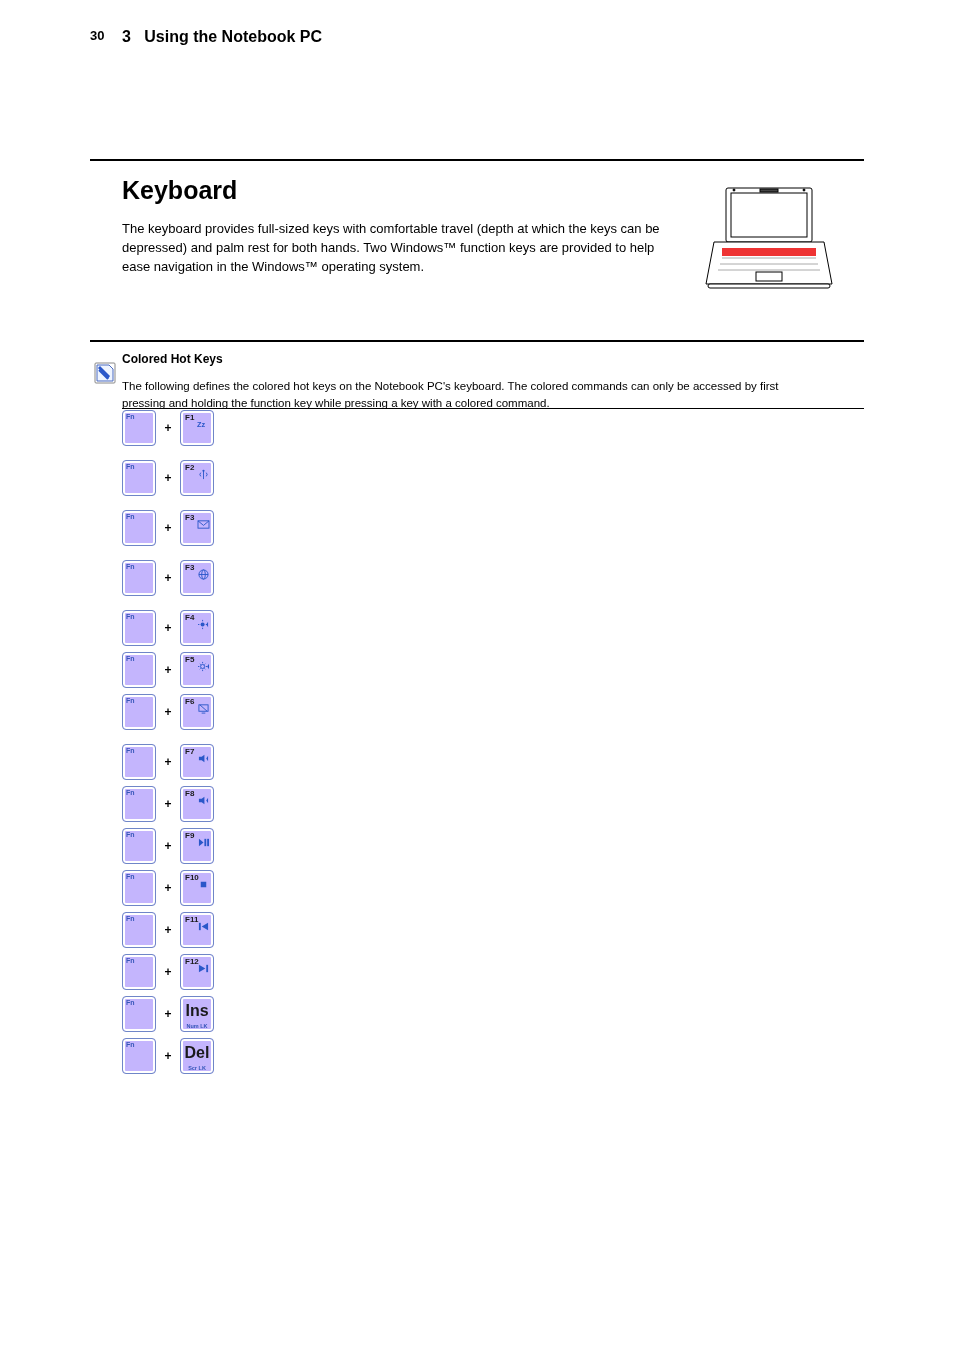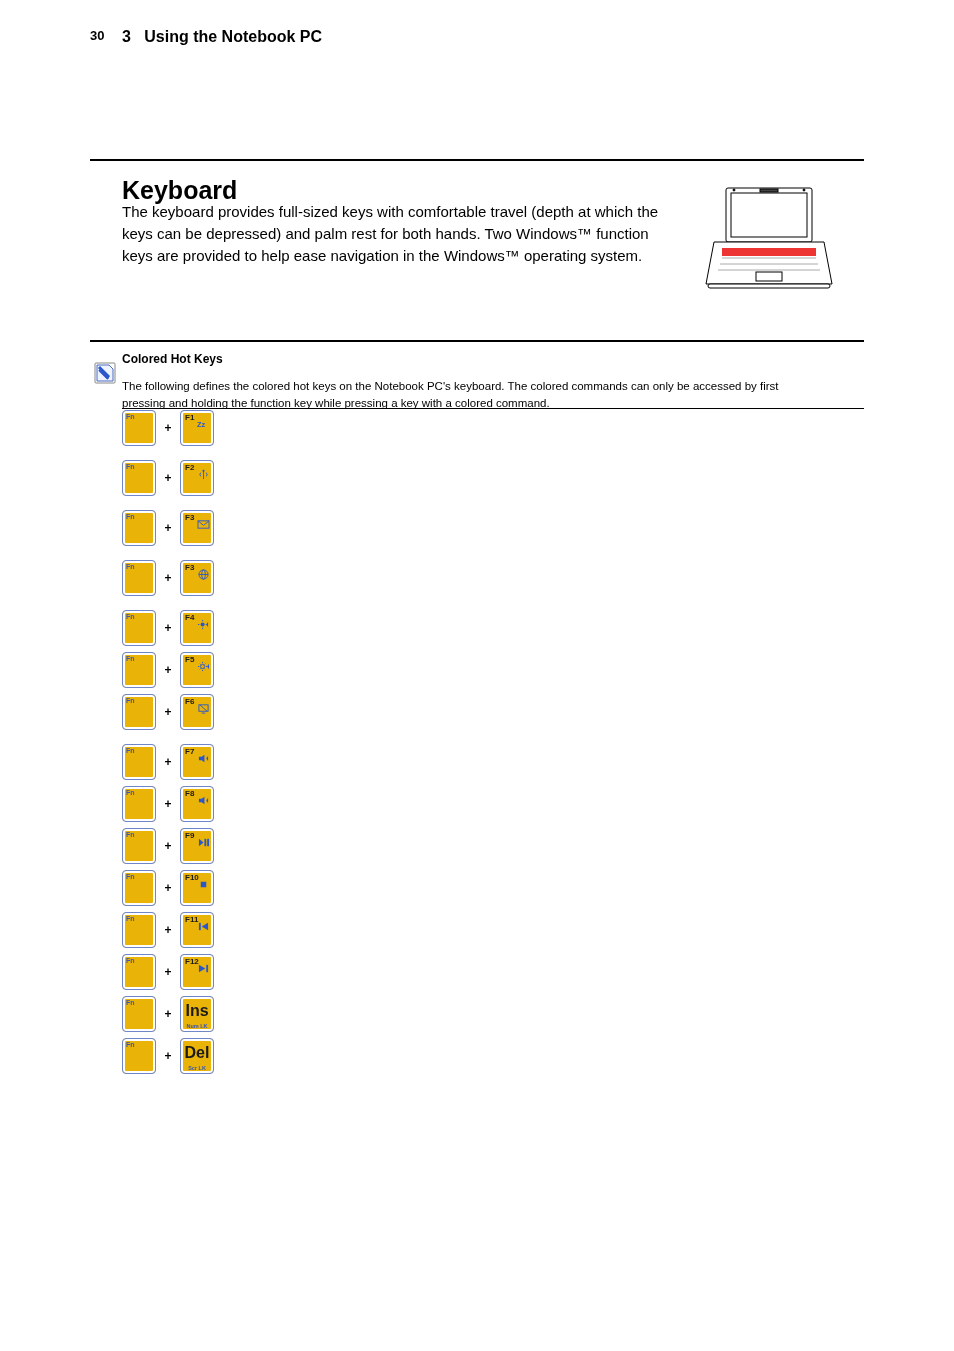--- a/index.html
+++ b/index.html
@@ -46,24 +46,24 @@
   }
   .section-title {
     position: absolute;
     top: 176px;
     left: 122px;
     font-size: 25px;
     font-weight: bold;
   }
   .intro {
     position: absolute;
-    top: 201px;
+    top: 220px;
     left: 122px;
     width: 560px;
-    font-size: 15px;
+    font-size: 13px;
     line-height: 1.45;
   }
   .laptop-svg {
     position: absolute;
     top: 184px;
     right: 120px;
     width: 130px;
     height: 110px;
   }
   .rule-mid {
@@ -113,21 +113,21 @@
     align-items: center;
     margin-bottom: 6px;
   }
   .row.tall { margin-bottom: 14px; }
   .key {
     width: 32px;
     height: 34px;
     border: 1px solid #6f86c8;
     border-radius: 4px;
     position: relative;
-    background: #eab308;
+    background: #c4b5fd;
     flex-shrink: 0;
     box-shadow: inset 0 0 0 2px #fff, inset 0 -2px 0 rgba(120,140,200,0.2);
   }
   .key.fn .klabel {
     position: absolute;
     top: 2px;
     left: 3px;
     font-size: 7px;
     color: #3555b8;
     font-weight: bold;

